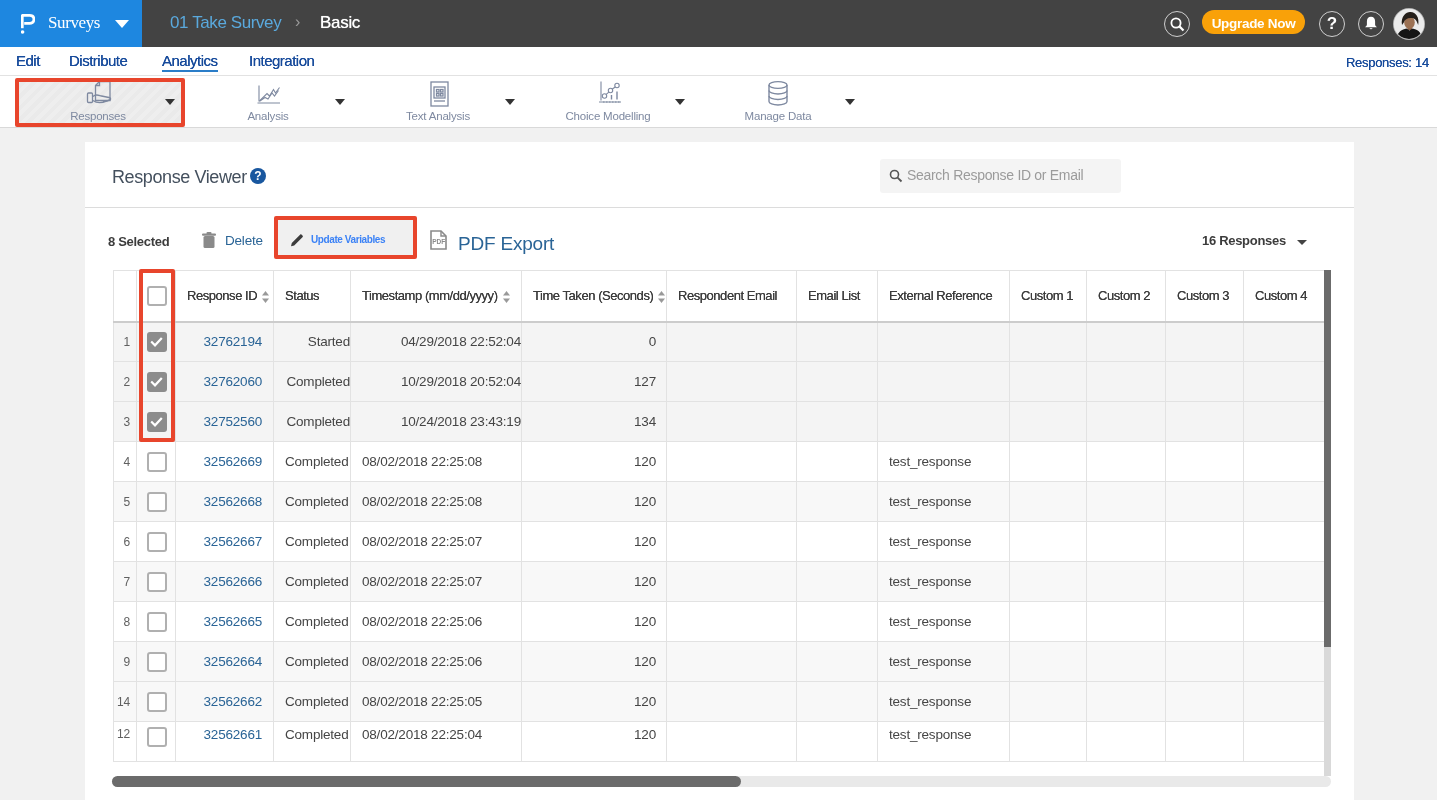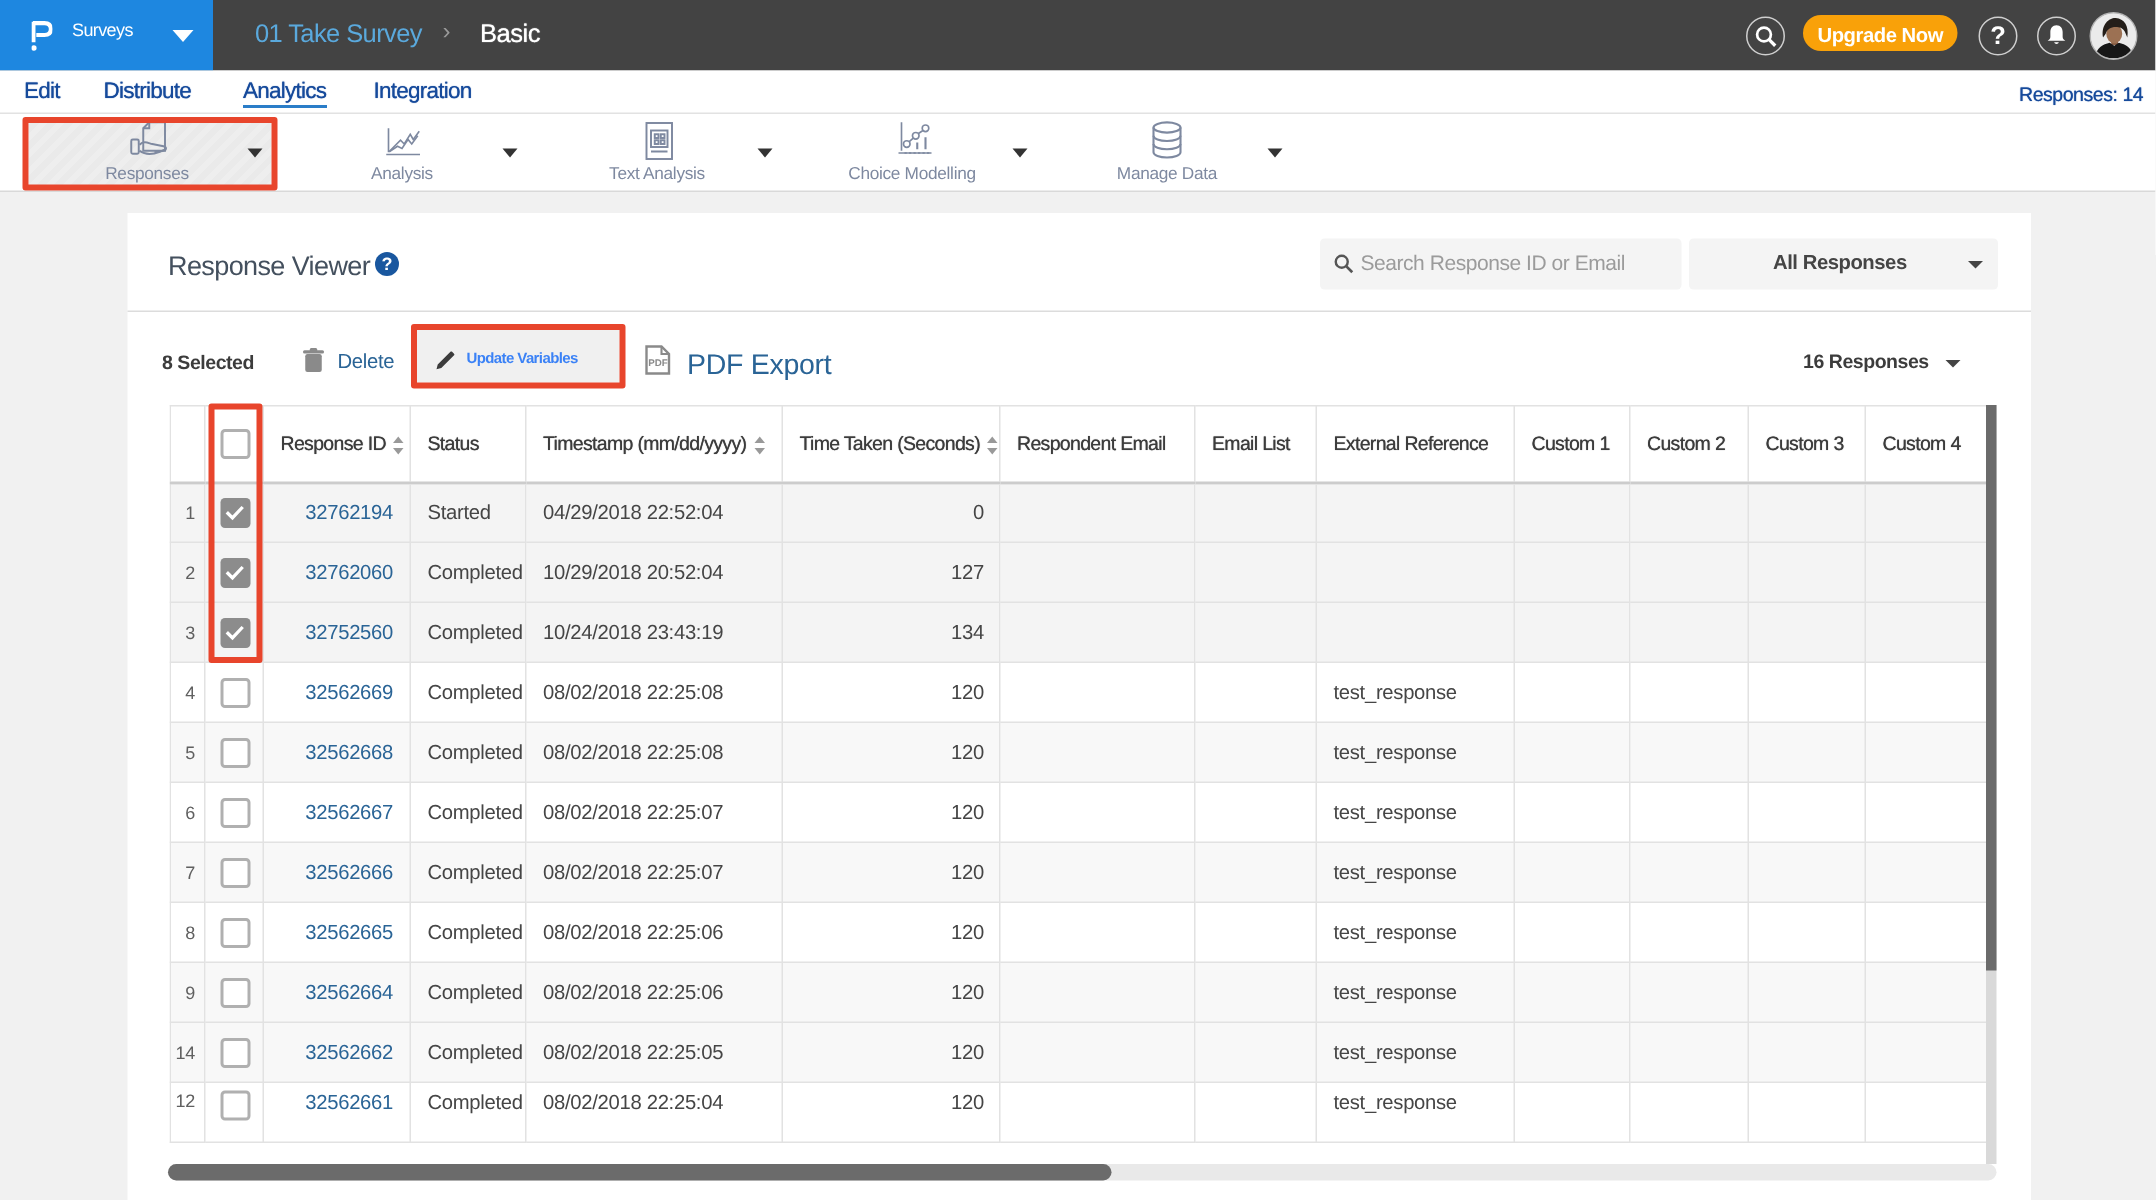--- a/index.html
+++ b/index.html
@@ -3,21 +3,21 @@
 <meta charset="utf-8">
 <style>
 * { margin:0; padding:0; box-sizing:border-box; }
 html,body { width:1437px; height:800px; overflow:hidden; }
 body { font-family:"Liberation Sans", sans-serif; background:#f1f1f1; position:relative; }
 .abs { position:absolute; }
 
 
 .topbar { position:absolute; left:0; top:0; width:1437px; height:47px; background:#434343; }
 .logobox { position:absolute; left:0; top:0; width:142px; height:47px; background:#1e87e0; }
-.surveys { position:absolute; left:48px; top:13px; color:#fff; font-size:12px; letter-spacing:-0.4px; }
+.surveys { position:absolute; left:48px; top:13px; color:#fff; font-size:17px; letter-spacing:-0.4px;font-family:Liberation Serif, serif; }
 .logocaret { position:absolute; left:115px; top:20px; width:0; height:0; border-left:7px solid transparent; border-right:7px solid transparent; border-top:8px solid #fff; }
 .crumb1 { position:absolute; left:170px; top:13px; color:#5aa9dd; font-size:17px; letter-spacing:-0.4px; }
 .crumbsep { position:absolute; left:295px; top:13px; color:#9a9a9a; font-size:16px; }
 .crumb2 { position:absolute; left:320px; top:13px; color:#fff; font-size:17px; letter-spacing:-0.3px; text-shadow:0 0 0.7px #fff; }
 .circbtn { position:absolute; top:11px; width:26px; height:26px; border:1px solid #cfcfcf; border-radius:50%; }
 .upgrade { position:absolute; left:1202px; top:10px; width:103px; height:24px; background:#f9a109; border-radius:14px; color:#fff; font-size:13.5px; font-weight:bold; letter-spacing:-0.3px; text-align:center; line-height:28px; }
 .qmark { color:#fff; font-size:17px; font-weight:bold; text-align:center; line-height:24px; }
 .avatar { position:absolute; left:1394px; top:9px; width:30px; height:30px; border-radius:50%; background:#ebebeb; overflow:hidden; box-shadow:0 0 0 1px #b5b5b5; }
 
 
@@ -51,21 +51,21 @@
 .act-upvar { position:absolute; left:226px; top:26px; color:#3b82f6; font-size:10px; font-weight:bold; letter-spacing:-0.4px; }
 .act-pdf { position:absolute; left:373px; top:25px; color:#2a6496; font-size:19px; letter-spacing:-0.2px; }
 .resp16 { position:absolute; left:1117px; top:25px; color:#3c3c3c; font-size:13px; font-weight:bold; letter-spacing:-0.3px; white-space:nowrap; }
 
 
 .tablewrap { position:absolute; left:28px; top:128px; width:1218px; height:506px; overflow:hidden; }
 table.grid { border-collapse:collapse; table-layout:fixed; width:1211px; font-size:13.5px; color:#454545; letter-spacing:-0.2px; }
 table.grid th, table.grid td { border:1px solid #e2e2e2; overflow:hidden; white-space:nowrap; }
 table.grid th { height:51px; font-size:13px; font-weight:normal; color:#3c3c3c; letter-spacing:-0.45px; text-shadow:0 0 0.5px #3c3c3c; text-align:left; padding:0 0 0 11px; background:#fff; border-bottom:2px solid #ccc; }
 table.grid td { height:40px; padding:0 0 0 11px; }
-tr.sel td { background:#f4f4f4; }
+tr.sel td { background:#f4f4f4;text-align:right; }
 tr.odd td { background:#f8f8f8; }
 table.grid td.num { text-align:right; padding:0 6px 0 0; color:#606060; font-size:12px; }
 table.grid td.rid { text-align:right; padding:0 11px 0 0; color:#2a6496; }
 table.grid td.tt { text-align:right; padding:0 10px 0 0; }
 .cb { display:inline-block; width:20px; height:20px; border:2px solid #b0b0b0; border-radius:3px; background:#fff; vertical-align:middle; position:relative; left:1px; }
 .cbc { display:inline-block; width:20px; height:20px; border-radius:3px; background:#8c8c8c; vertical-align:middle; position:relative; left:1px; }
 .sorticon { display:inline-block; vertical-align:middle; margin-left:4px; }
 
 
 .vtrack { position:absolute; left:1239px; top:128px; width:7px; height:506px; background:#d9d9d9; }
@@ -191,24 +191,20 @@
 
 <div class="card">
   <div class="cardtitle">Response Viewer</div>
   <div class="helpq">?</div>
   <div class="searchbox">
     <svg width="14" height="14" viewBox="0 0 14 14" style="position:absolute;left:9px;top:10px">
       <circle cx="5.5" cy="5.5" r="4" stroke="#555" stroke-width="1.6" fill="none"></circle>
       <line x1="8.6" y1="8.6" x2="12.5" y2="12.5" stroke="#555" stroke-width="1.8"></line>
     </svg>
     <div class="searchph">Search Response ID or Email</div>
-  </div>
-  <div class="allresp">
-    <span style="position:absolute;left:56px;top:8px;">All Responses</span>
-    <span class="caret-dn" style="position:absolute;right:10px;top:15px;"></span>
   </div>
   <div class="divider"></div>
 
   <div class="actions">
     <div style="position:absolute;left:193px;top:12px;width:135px;height:35px;background:#f0f0f0;"></div>
     <div class="sel3">8 Selected</div>
     <svg width="14" height="17" viewBox="0 0 14 17" style="position:absolute;left:117px;top:24px">
       <rect x="1.5" y="4" width="11" height="12" rx="1.5" fill="#8a8a8a"></rect>
       <rect x="0" y="1.5" width="14" height="2.2" rx="1" fill="#8a8a8a"></rect>
       <rect x="4.5" y="0" width="5" height="2.5" rx="1" fill="#8a8a8a"></rect>

